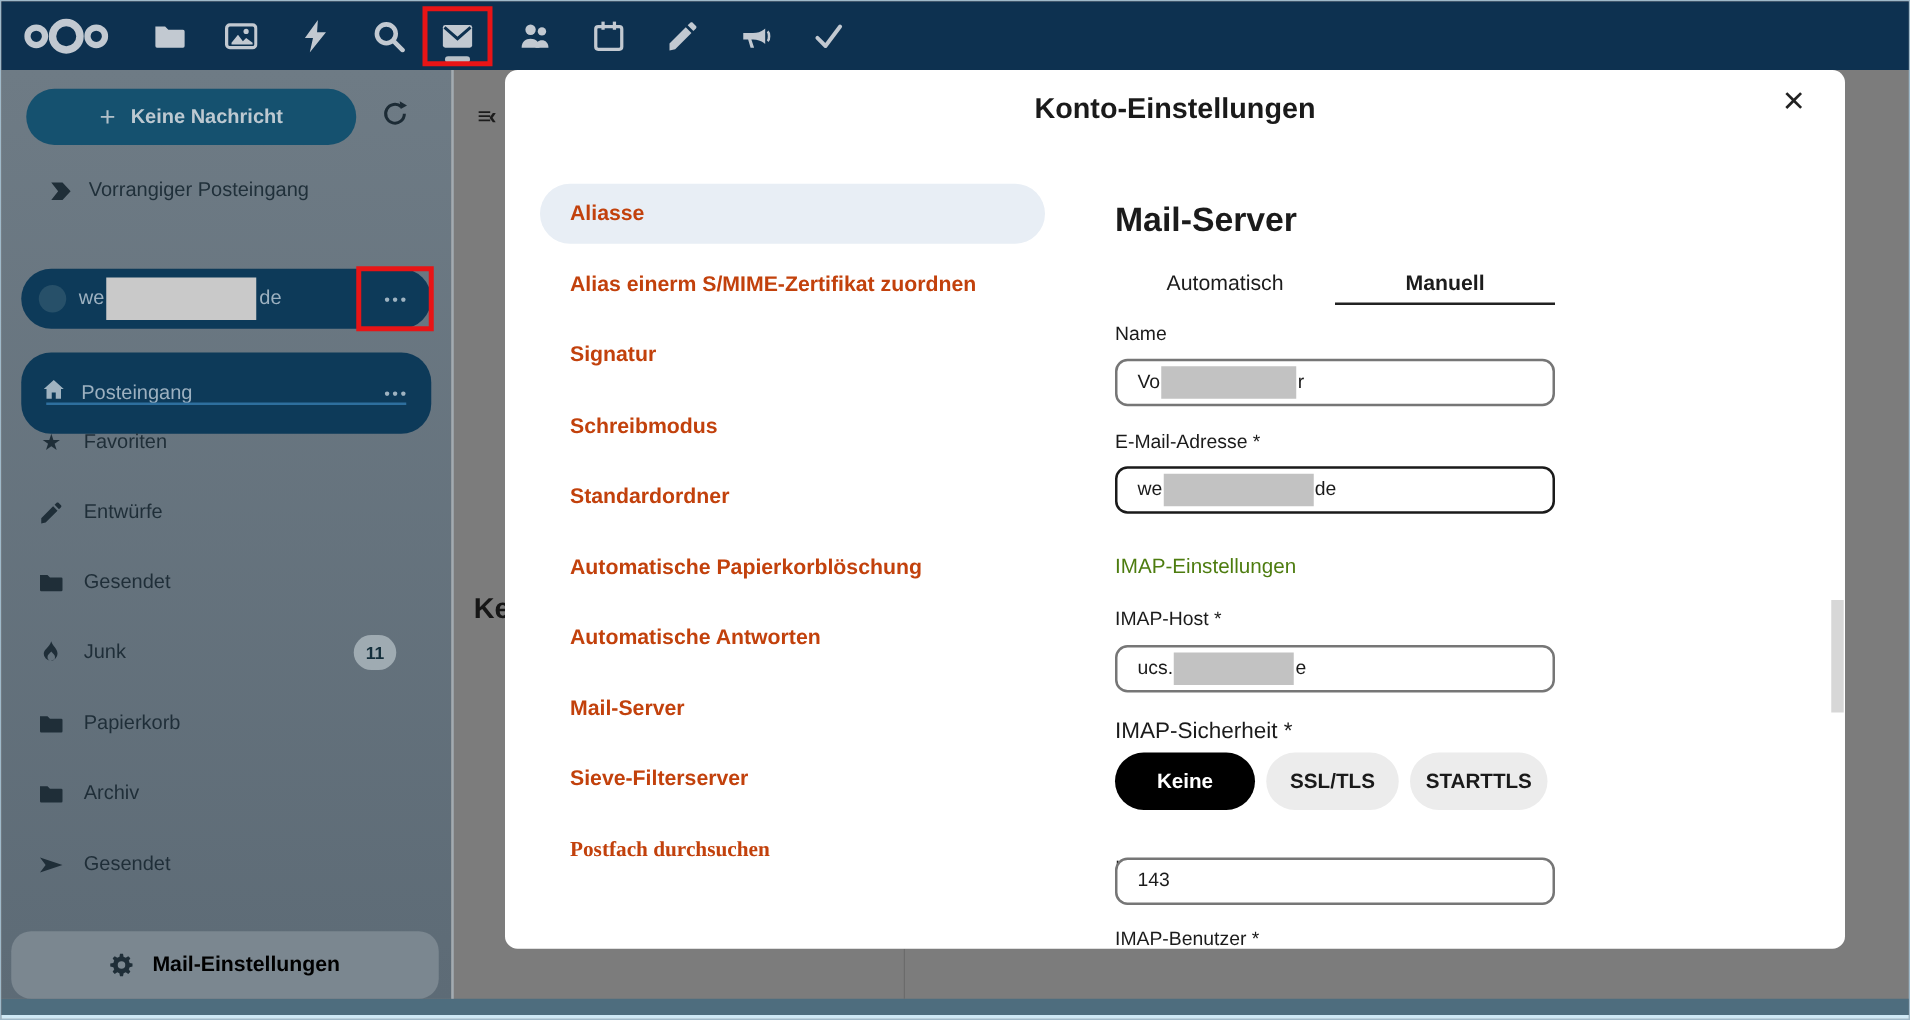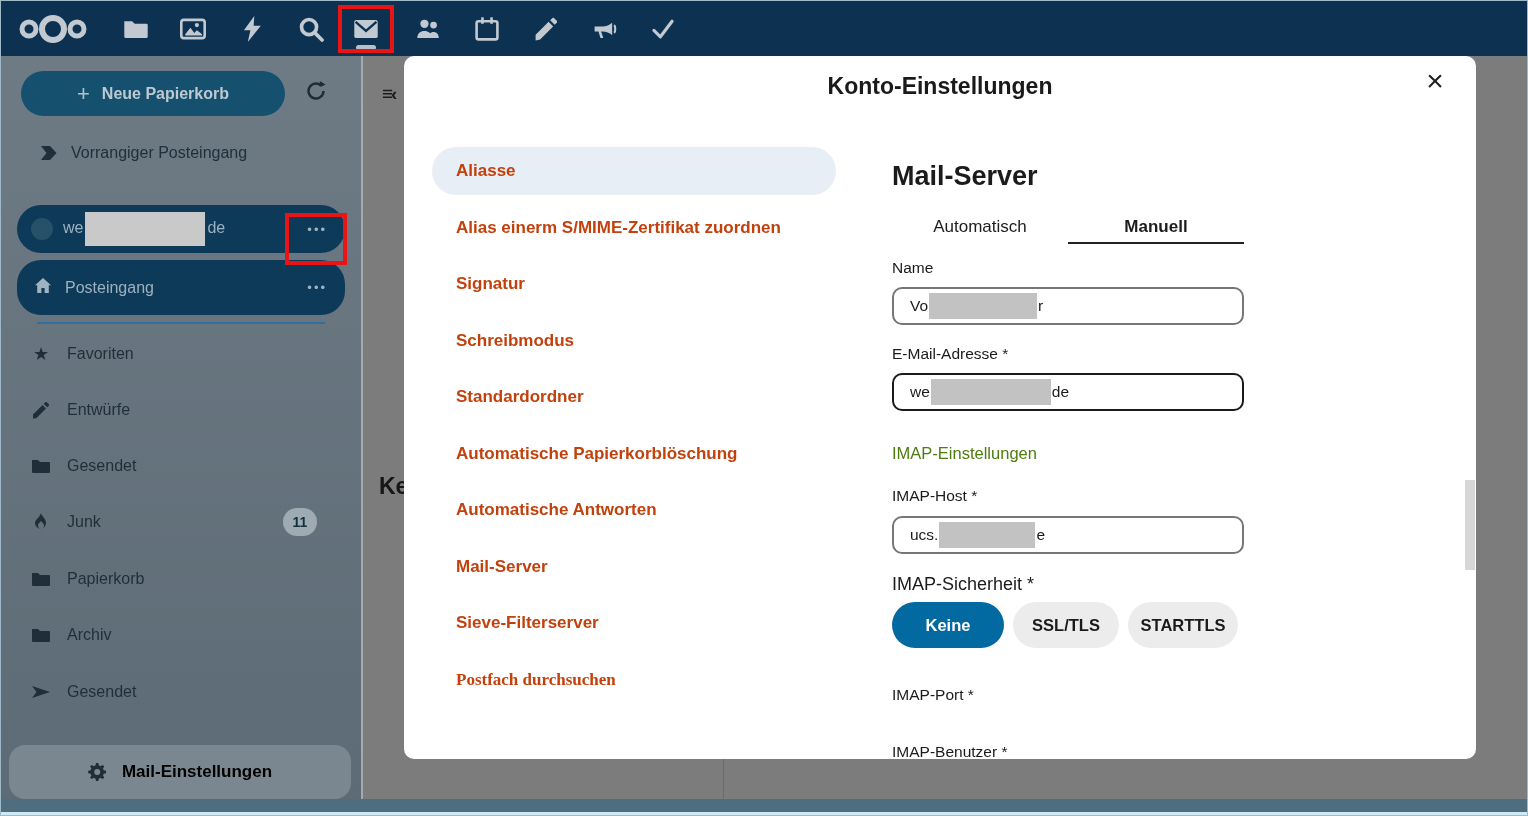--- a/index.html
+++ b/index.html
@@ -17,22 +17,22 @@
   #redbox-account-menu { left:284px; top:212px; width:62px; height:52px; }
 
   
   .sidebar { position:absolute; left:0; top:55px; width:360px; height:743px; background:linear-gradient(#6e7b85,#5d6b76); z-index:10; }
   .sidebar-edge { position:absolute; left:360px; top:55px; width:2px; height:743px; background:#a2abb1; z-index:11; }
   .new-msg-btn { position:absolute; left:20px; top:15px; width:264px; height:45px; border-radius:23px; background:#15516f; color:#bdc9d1; font-weight:bold; font-size:16px; display:flex; align-items:center; justify-content:center; gap:12px; }
   .new-msg-btn .plus { font-size:22px; font-weight:normal; color:#b3c0c9; }
   .refresh-btn { position:absolute; left:303px; top:23px; width:24px; height:24px; }
   .priority-row { position:absolute; left:38px; top:85px; height:24px; display:flex; align-items:center; gap:12px; color:#20303a; font-size:16px; }
   .pill { position:absolute; left:16px; width:328px; height:48px; border-radius:24px; background:#0d3a59; color:#9db1c0; display:flex; align-items:center; font-size:16px; }
-  #account-pill { top:149px; }
-  #inbox-pill { top:204px; height:55px; }
+  #account-pill { top:159px; }
+  #inbox-pill { top:226px; height:65px; }
   .pill .dots { position:absolute; right:18px; font-size:13px; letter-spacing:2px; color:#9fb3c1; }
   .avatar { width:22px; height:22px; border-radius:50%; background:#275069; margin:0 10px 0 14px; }
   .inbox-icon { margin:0 12px 0 16px; }
   .blue-divider { position:absolute; left:36px; top:266px; width:288px; height:2px; background:#2e6f9e; }
   .folder-row { position:absolute; left:30px; width:300px; height:30px; display:flex; align-items:center; color:#1f2e38; font-size:16px; }
   .f-icon { width:20px; height:20px; margin-right:16px; display:flex; align-items:center; justify-content:center; color:#1f2e38; font-size:18px; }
   .f-icon svg { width:20px; height:20px; display:block; }
   .badge { position:absolute; right:14px; min-width:34px; height:28px; border-radius:14px; background:#9fabb2; color:#142f3c; font-weight:bold; font-size:14px; display:flex; align-items:center; justify-content:center; }
   .settings-row { position:absolute; left:8px; top:689px; width:342px; height:54px; border-radius:16px; background:#7b8790; display:flex; align-items:center; justify-content:center; gap:14px; color:#000000; font-weight:bold; font-size:17px; }
   .settings-row svg { width:20px; height:20px; }
@@ -60,21 +60,21 @@
   .tab { width:176px; text-align:center; font-size:17px; color:#1c1c1c; line-height:30px; }
   .tab.active { font-weight:bold; border-bottom:2px solid #222; }
   .field-label { position:absolute; font-size:15.5px; color:#1b1b1b; }
   .section-label { position:absolute; font-size:16.5px; color:#4d7c0f; }
   .input { position:absolute; width:352px; height:38px; border:2px solid #767676; border-radius:10px; background:#fff; display:flex; align-items:center; padding:0 16px; font-size:15.5px; color:#1b1b1b; }
   .input.focused { border-color:#1a1a1a; }
   .redact { display:inline-block; height:26px; background:#c2c2c2; margin:0 1px; }
   .redact-dark { display:inline-block; height:34px; background:#c9c9c9; margin:0 2px; vertical-align:middle; }
   .seg-row { position:absolute; top:546px; display:flex; gap:9px; }
   .seg { height:46px; border-radius:23px; background:#ececec; color:#1a1a1a; font-weight:bold; font-size:16.5px; display:flex; align-items:center; justify-content:center; }
-  .seg.selected { background:#0369a1; color:#ffffff; }
+  .seg.selected { background:#000000; color:#ffffff; }
   .scroll-thumb { position:absolute; right:1px; top:424px; width:10px; height:90px; background:#d7d7d7; }
 
   .ic-light { fill:#c2c9d1; }
   .ic-dark { fill:#1f2e38; }
   .ic-pill { fill:#9fb3c1; }
 </style>
 </head>
 <body>
 
 <div id="screen">
@@ -147,21 +147,21 @@
       <svg viewBox="0 0 20 20">
           <polyline points="3,11 8,16 17,4" fill="none" stroke="#c2c9d1" stroke-width="2.4" stroke-linecap="round" stroke-linejoin="round"></polyline>
         </svg>
     </div>
   </div>
   <div class="redbox" id="redbox-mail"></div>
 
   <div class="sidebar">
     <div class="new-msg-btn">
       <span class="plus">+</span>
-      <span>Neue Papierkorb</span>
+      <span>Keine Nachricht</span>
     </div>
     <div class="refresh-btn">
       <svg viewBox="0 0 24 24">
         <path d="M19.5 12 a7.5 7.5 0 1 1 -2.4 -5.5" fill="none" stroke="#1c2b35" stroke-width="2.4"></path>
         <polygon points="17.5,2.2 18.4,9 24,6" fill="#1c2b35" transform="scale(0.9) translate(0,0)"></polygon>
       </svg>
     </div>
     <div class="priority-row">
       <svg viewBox="0 0 20 20" style="width:20px;height:20px;">
           <path class="ic-dark" d="M2 3 h9 l6.5 7 -6.5 7 H2 l5.5-7 z"></path>
@@ -309,20 +309,23 @@
       </div>
 
       <div class="field-label" style="top:518px; font-size:18px;">IMAP-Sicherheit *</div>
       <div class="seg-row">
         <div class="seg selected" style="width:112px;">Keine</div>
         <div class="seg" style="width:106px;">SSL/TLS</div>
         <div class="seg" style="width:110px;">STARTTLS</div>
       </div>
 
       <div class="field-label" style="top:601px;margin-top:29px;">IMAP-Port *</div>
+      <div class="input" style="top:630px;">
+        <span>143</span>
+      </div>
 
       <div class="field-label" style="top:687px;">IMAP-Benutzer *</div>
     </div>
 
     <div class="scroll-thumb"></div>
   </div>
 
 </div>
 
 </body></html>

